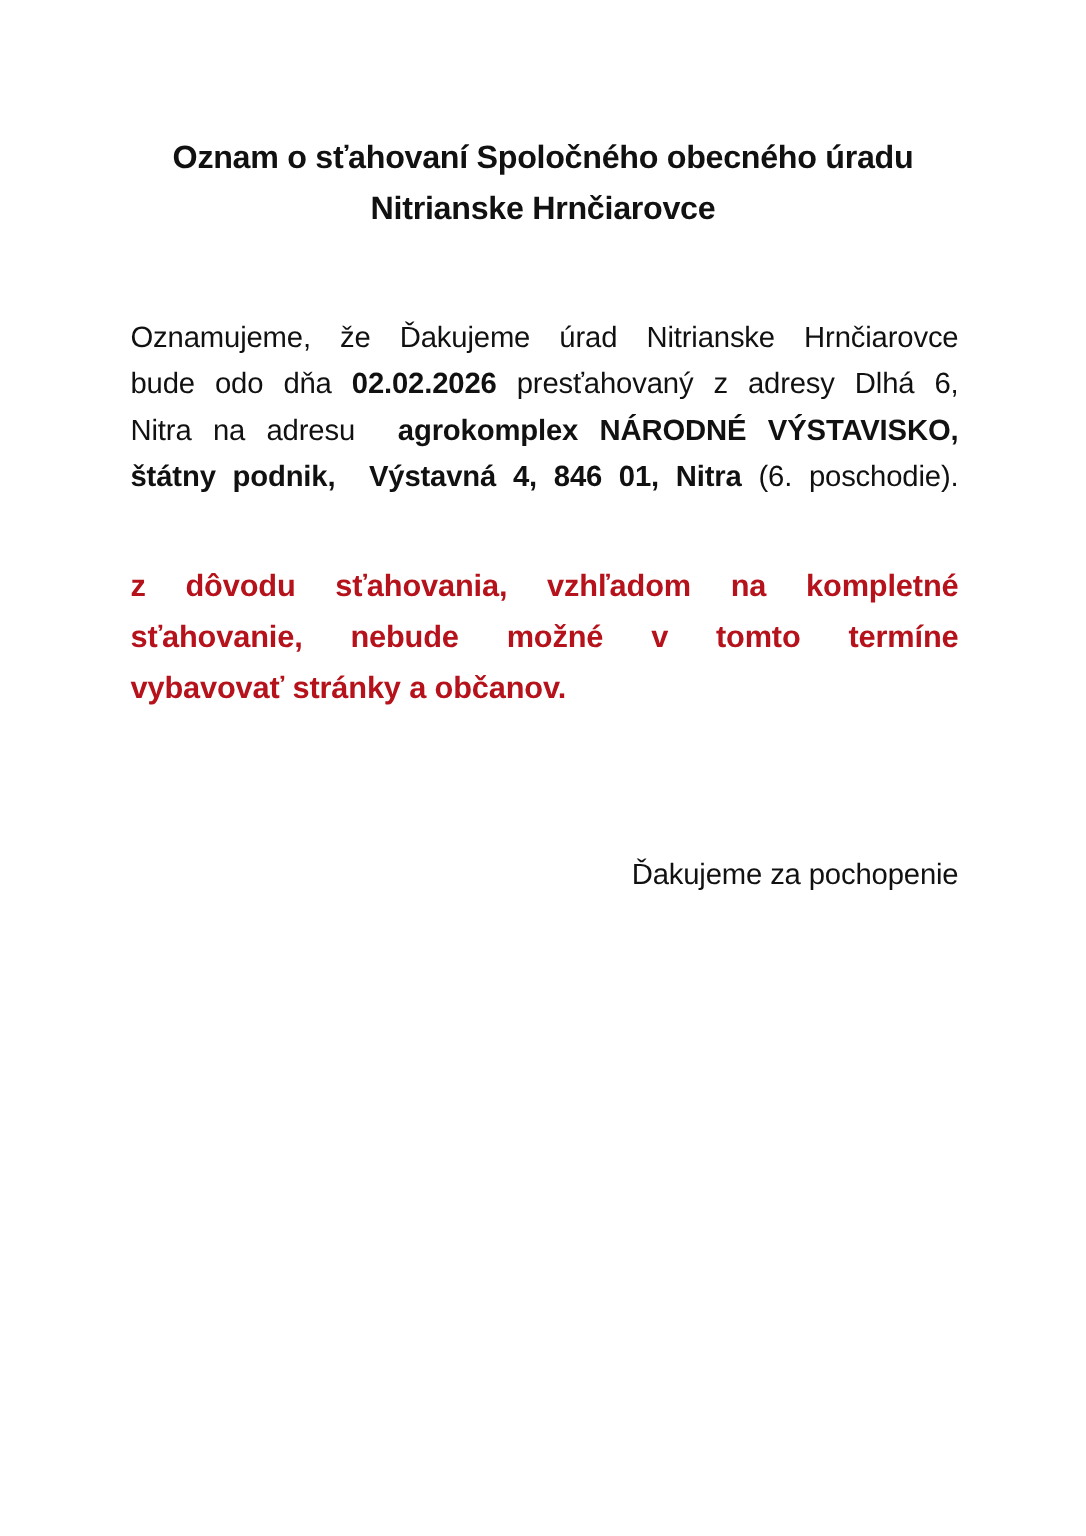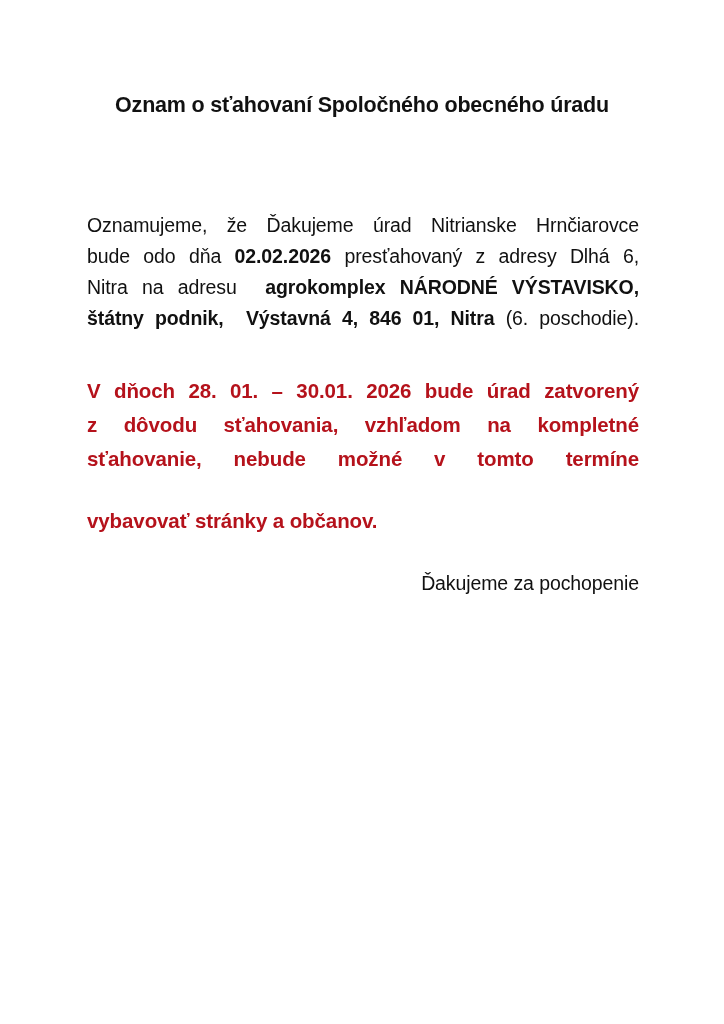--- a/index.html
+++ b/index.html
@@ -16,39 +16,39 @@
     }
     .para {
       position: absolute; left: 87px; width: 552px;
       font-size: 19.5px; line-height: 31px; text-align: justify;
       letter-spacing: -0.1px;
     }
     .p1 { top: 210px; }
     .p2 { top: 374px; color: #b5121b; font-weight: bold; font-size: 20.5px; line-height: 34px; }
     .p3 { top: 568px; text-align: right; }
     .line { display: block; text-align: justify; text-align-last: justify; }
-    .line.last { text-align-last: left; margin-top: 28px; }
+    .line.last { text-align-last: left; }
     b { font-weight: bold; }
   </style>
 </head>
 <body>
 
 <div class="page">
   <div class="title">
     <div>Oznam o sťahovaní Spoločného obecného úradu</div>
+    <div>Nitrianske Hrnčiarovce</div>
   </div>
 
   <div class="para p1">
     <span class="line">Oznamujeme, že Ďakujeme úrad Nitrianske Hrnčiarovce</span>
     <span class="line"><span>bude odo dňa </span><b>02.02.2026</b><span> presťahovaný z adresy Dlhá 6,</span></span>
     <span class="line"><span style="white-space:pre">Nitra na adresu  </span><b>agrokomplex NÁRODNÉ VÝSTAVISKO,</b></span>
     <span class="line" style="white-space:pre"><b>štátny podnik,  Výstavná 4, 846 01, Nitra</b><span> (6. poschodie).</span></span>
   </div>
 
   <div class="para p2">
-    <span class="line">V dňoch 28. 01. – 30.01. 2026 bude úrad zatvorený</span>
     <span class="line">z dôvodu sťahovania, vzhľadom na kompletné</span>
     <span class="line">sťahovanie, nebude možné v tomto termíne</span>
     <span class="line last">vybavovať stránky a občanov.</span>
   </div>
 
   <div class="para p3">Ďakujeme za pochopenie</div>
 </div>
 
 </body></html>

